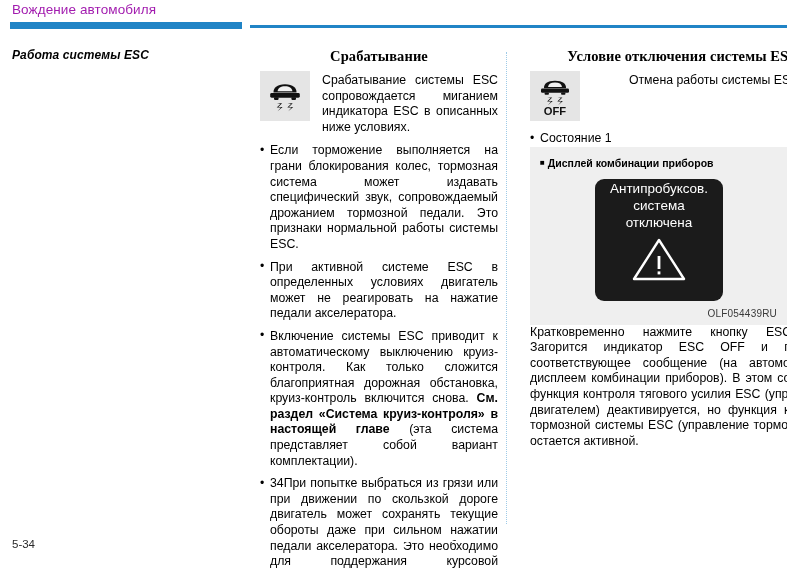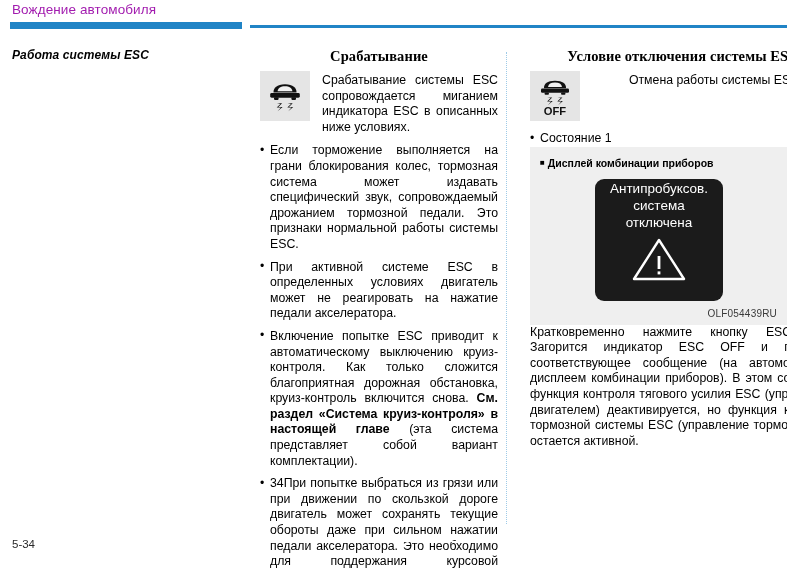--- a/index.html
+++ b/index.html
@@ -237,21 +237,21 @@
       <div class="bullet">
         <span class="dot">•</span>
         <span>Если торможение выполняется на грани блокирования колес, тормозная система может издавать специфический звук, сопровождаемый дрожанием тормозной педали. Это признаки нормальной работы системы ESC.</span>
       </div>
       <div class="bullet">
         <span class="dot">•</span>
         <span>При активной системе ESC в определенных условиях двигатель может не реагировать на нажатие педали акселератора.</span>
       </div>
       <div class="bullet">
         <span class="dot">•</span>
-        <span>Включение попытке ESC приводит к автоматическому выключению круиз-контроля. Как только сложится благоприятная дорожная обстановка, круиз-контроль включится снова. </span><span class="bold">См. раздел «Система круиз-контроля» в настоящей главе</span><span> (эта система представляет собой вариант комплектации).</span>
+        <span>Включение системы ESC приводит к автоматическому выключению круиз-контроля. Как только сложится благоприятная дорожная обстановка, круиз-контроль включится снова. </span><span class="bold">См. раздел «Система круиз-контроля» в настоящей главе</span><span> (эта система представляет собой вариант комплектации).</span>
       </div>
       <div class="bullet">
         <span class="dot">•</span>
         <span>34При попытке выбраться из грязи или при движении по скользкой дороге двигатель может сохранять текущие обороты даже при сильном нажатии педали акселератора. Это необходимо для поддержания курсовой устойчивости и должного сцепления шин с дорожным покрытием, и не является отклонением от нормы.</span>
       </div>
     </div>
   </div>
 
   <div class="col col-3">
     <h2 class="sub-title">Условие отключения системы ESC</h2>

